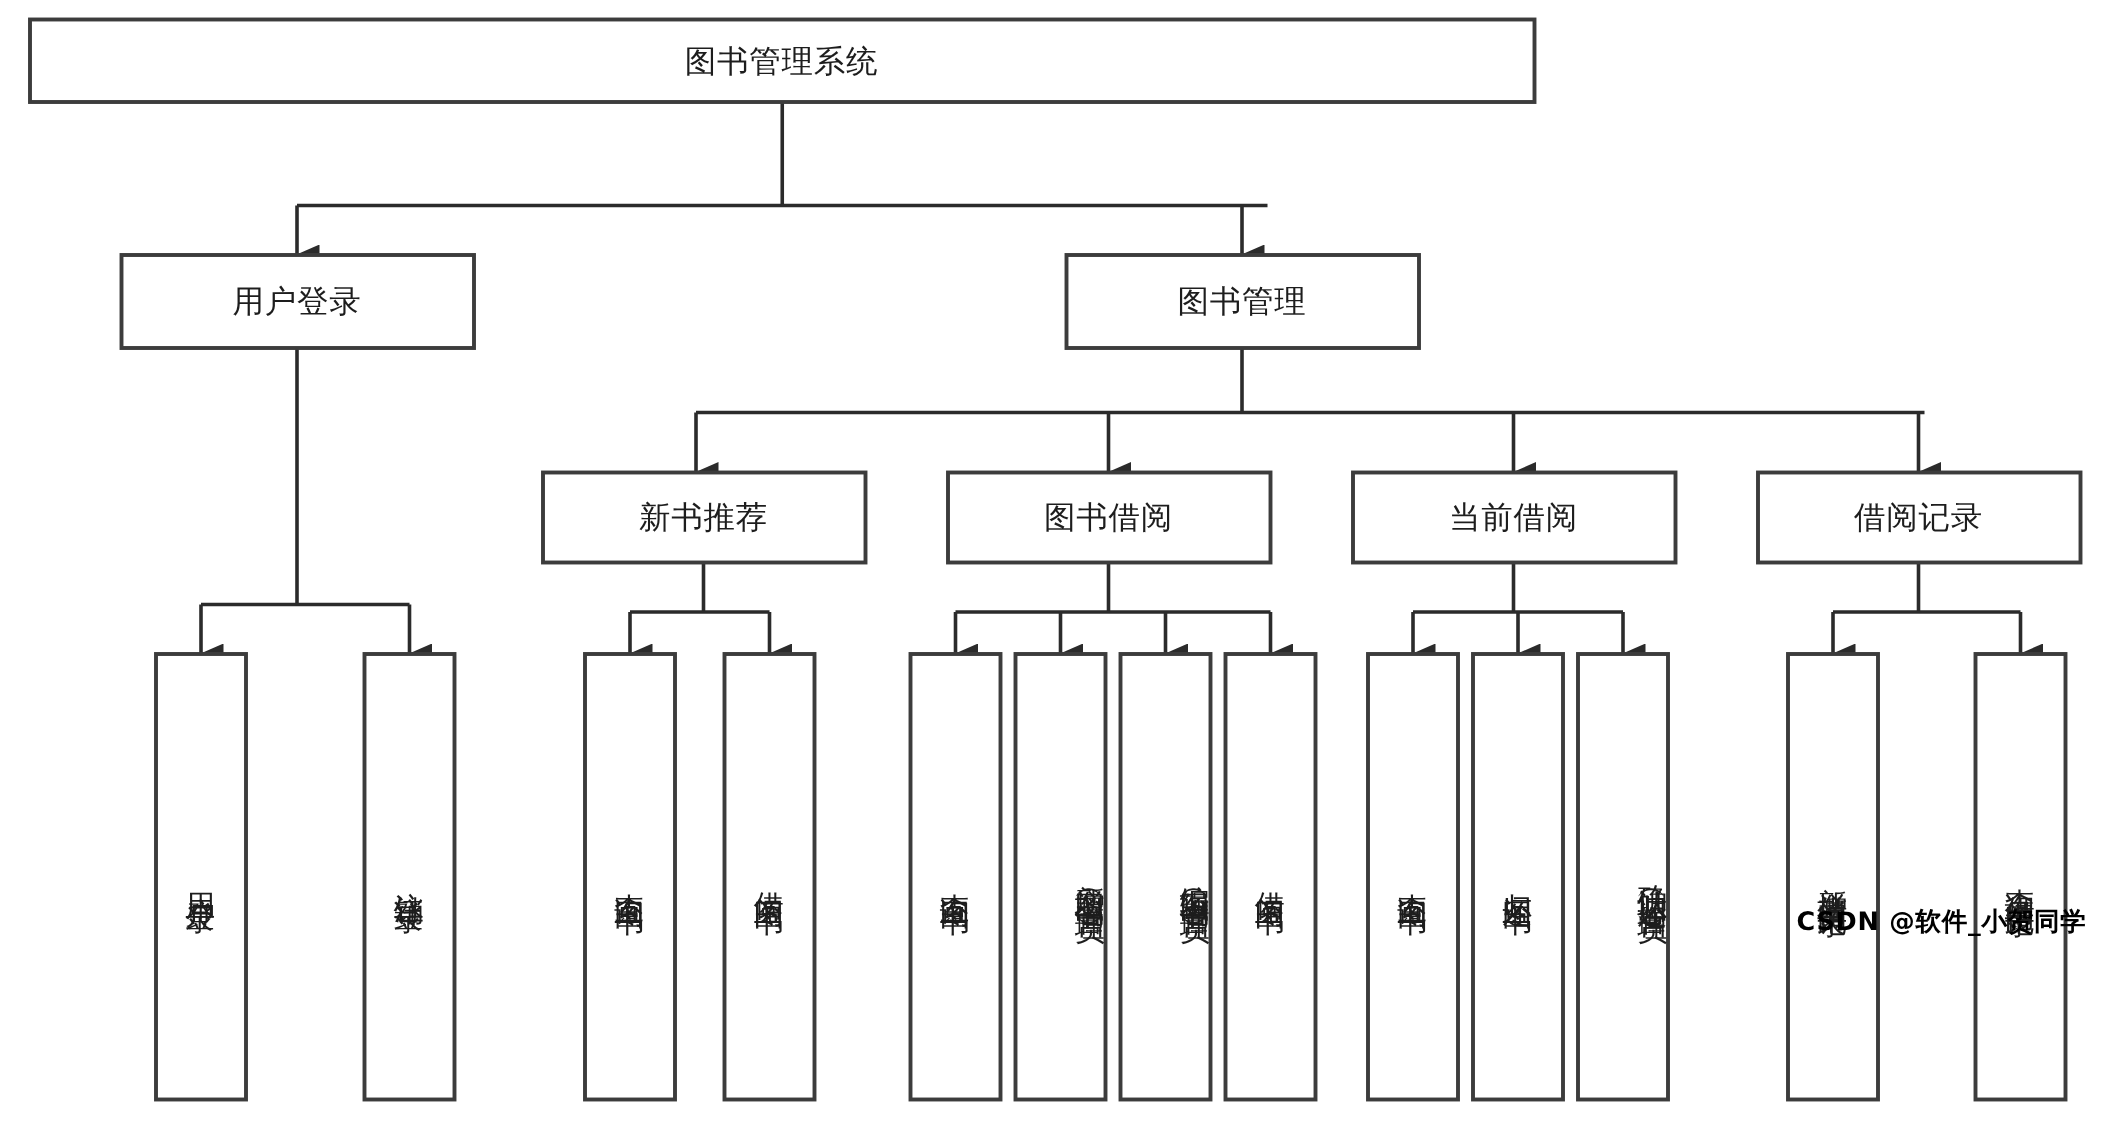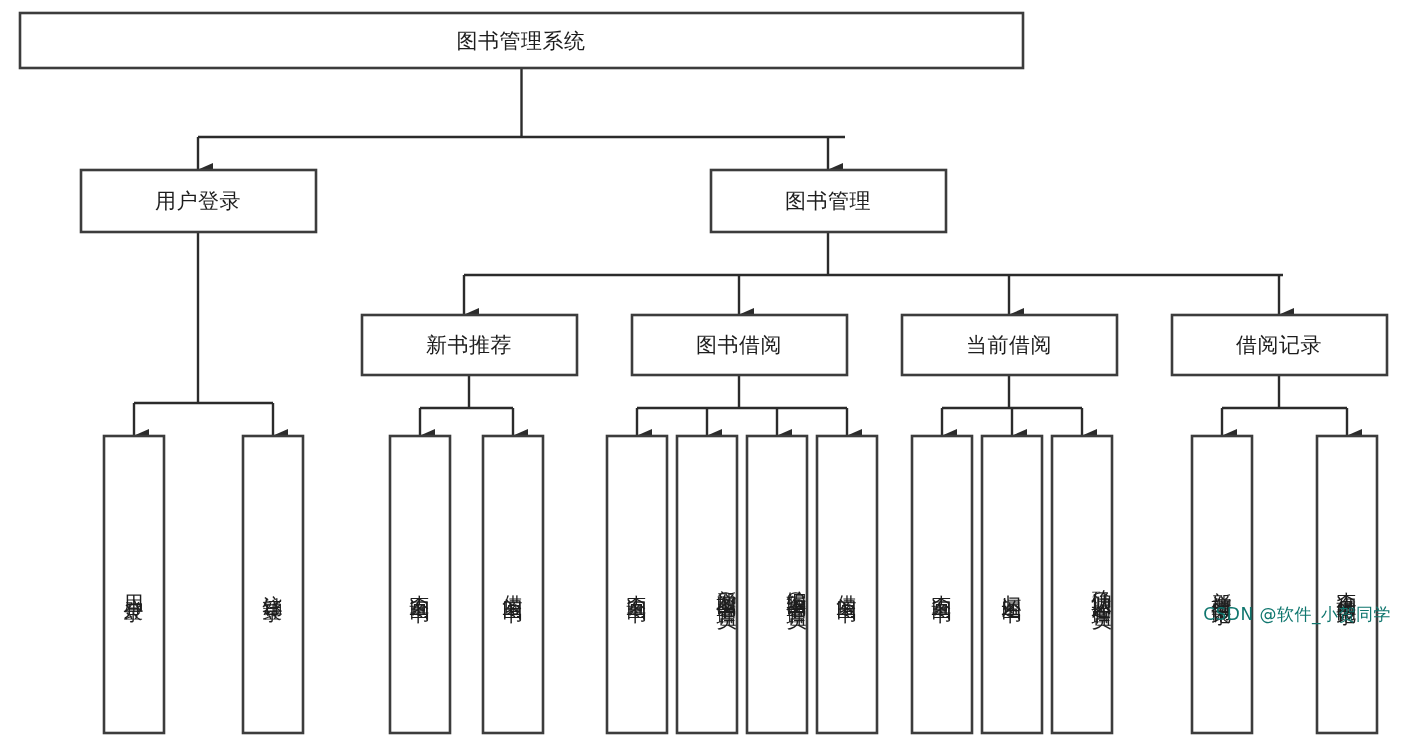--- a/index.html
+++ b/index.html
@@ -32,23 +32,24 @@
     align-items:center;
     justify-content:center;
     white-space:nowrap;
     pointer-events:none;
   }
   .watermark{
     position:absolute;
     right:14px;bottom:6px;
     font-family:"DejaVu Sans","Liberation Sans",sans-serif;
     font-size:17px;
-    color:#0f766e;
+    color:#000000;
     letter-spacing:0.5px;
     white-space:nowrap;
+    font-weight:bold;
   }
 </style>
 </head>
 <body>
 
 <div id="diagram-root">
 
   <svg class="canvas" viewBox="0 0 1405 747">
     <defs>
       <marker id="arrow" viewBox="0 0 12 14" refX="1" refY="7" markerWidth="12" markerHeight="14" orient="auto-start-reverse" markerUnits="userSpaceOnUse">

